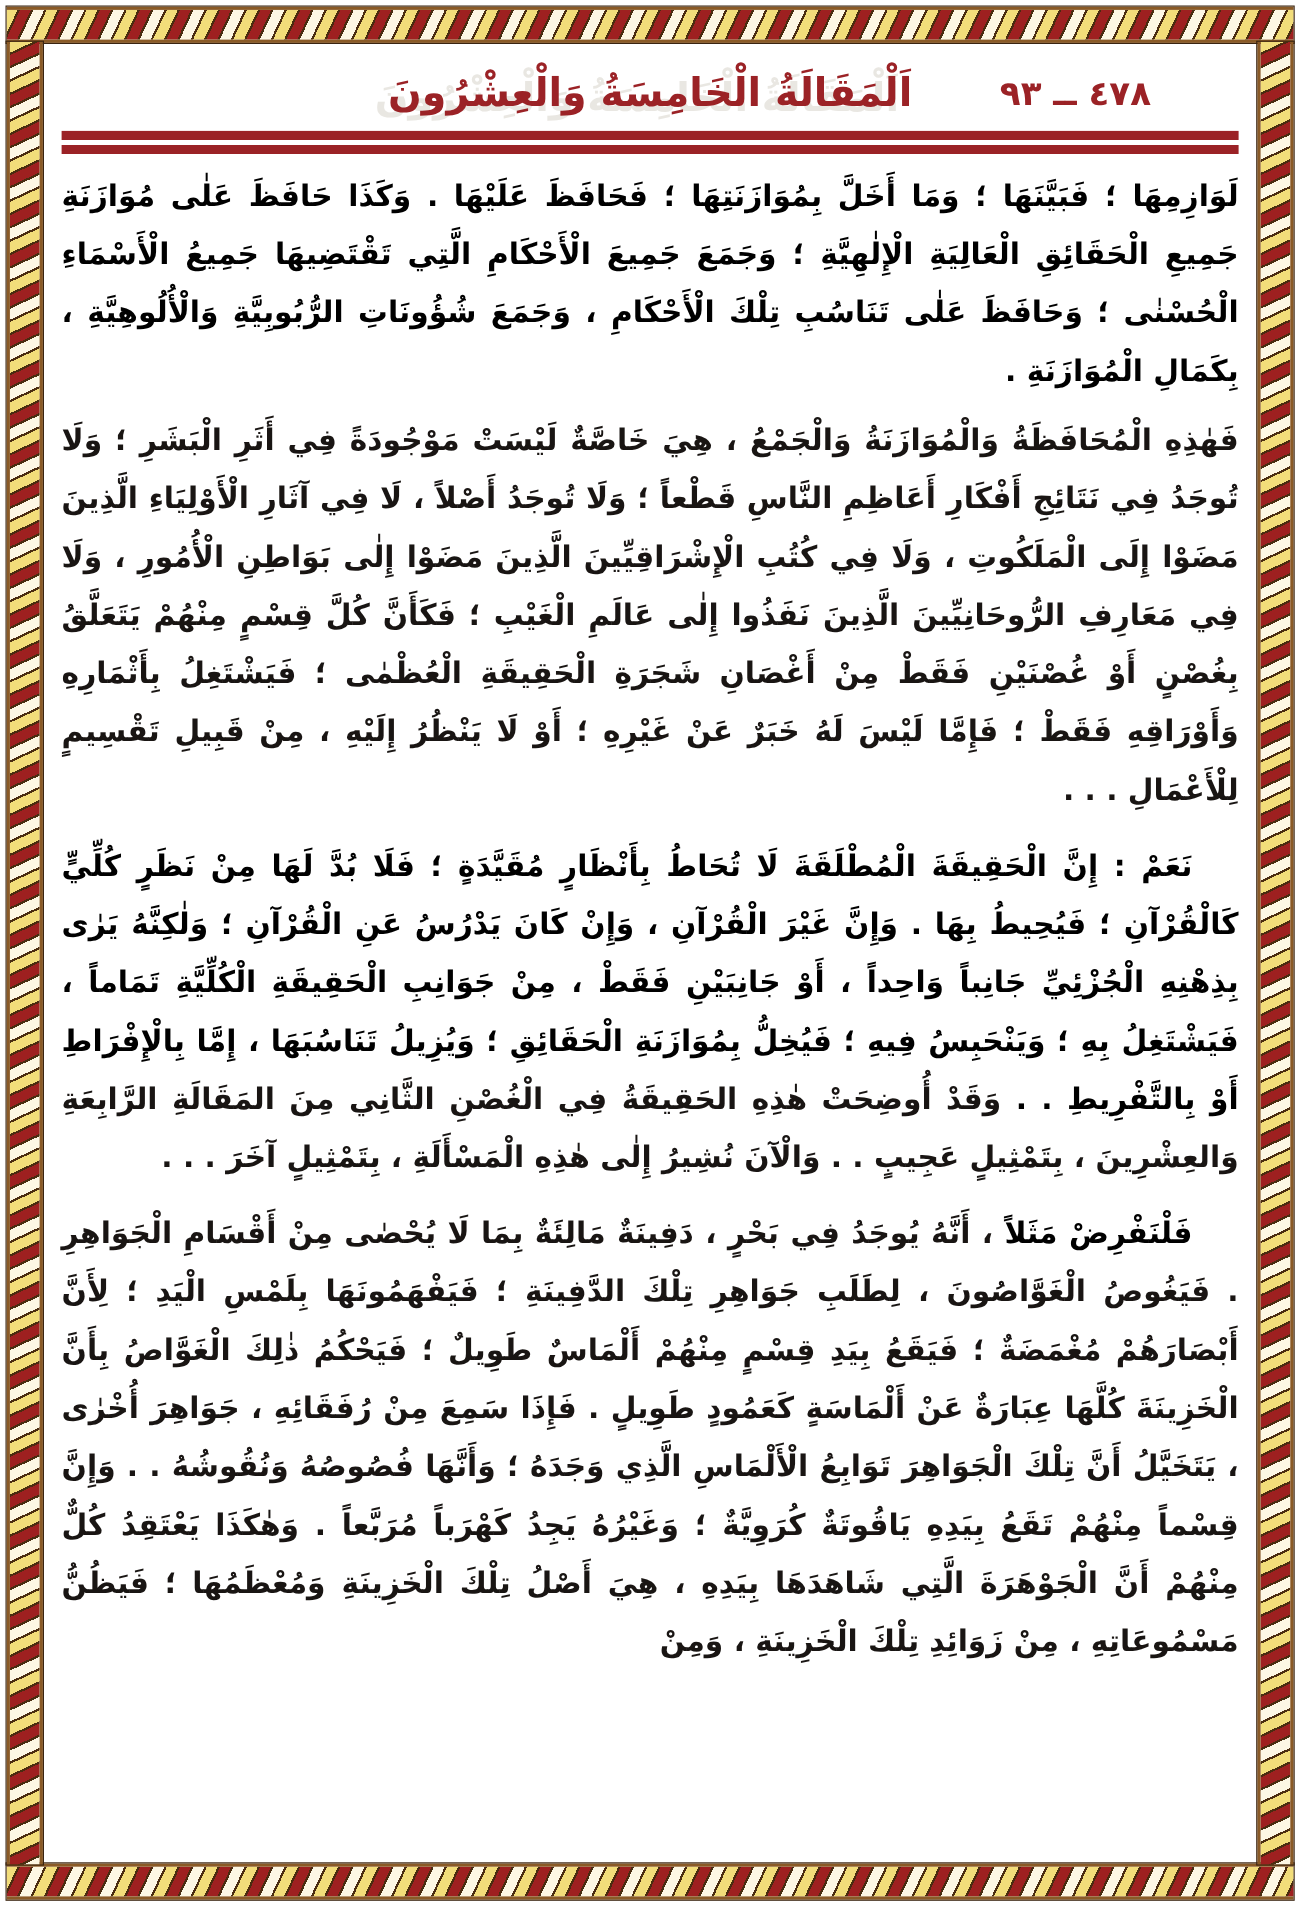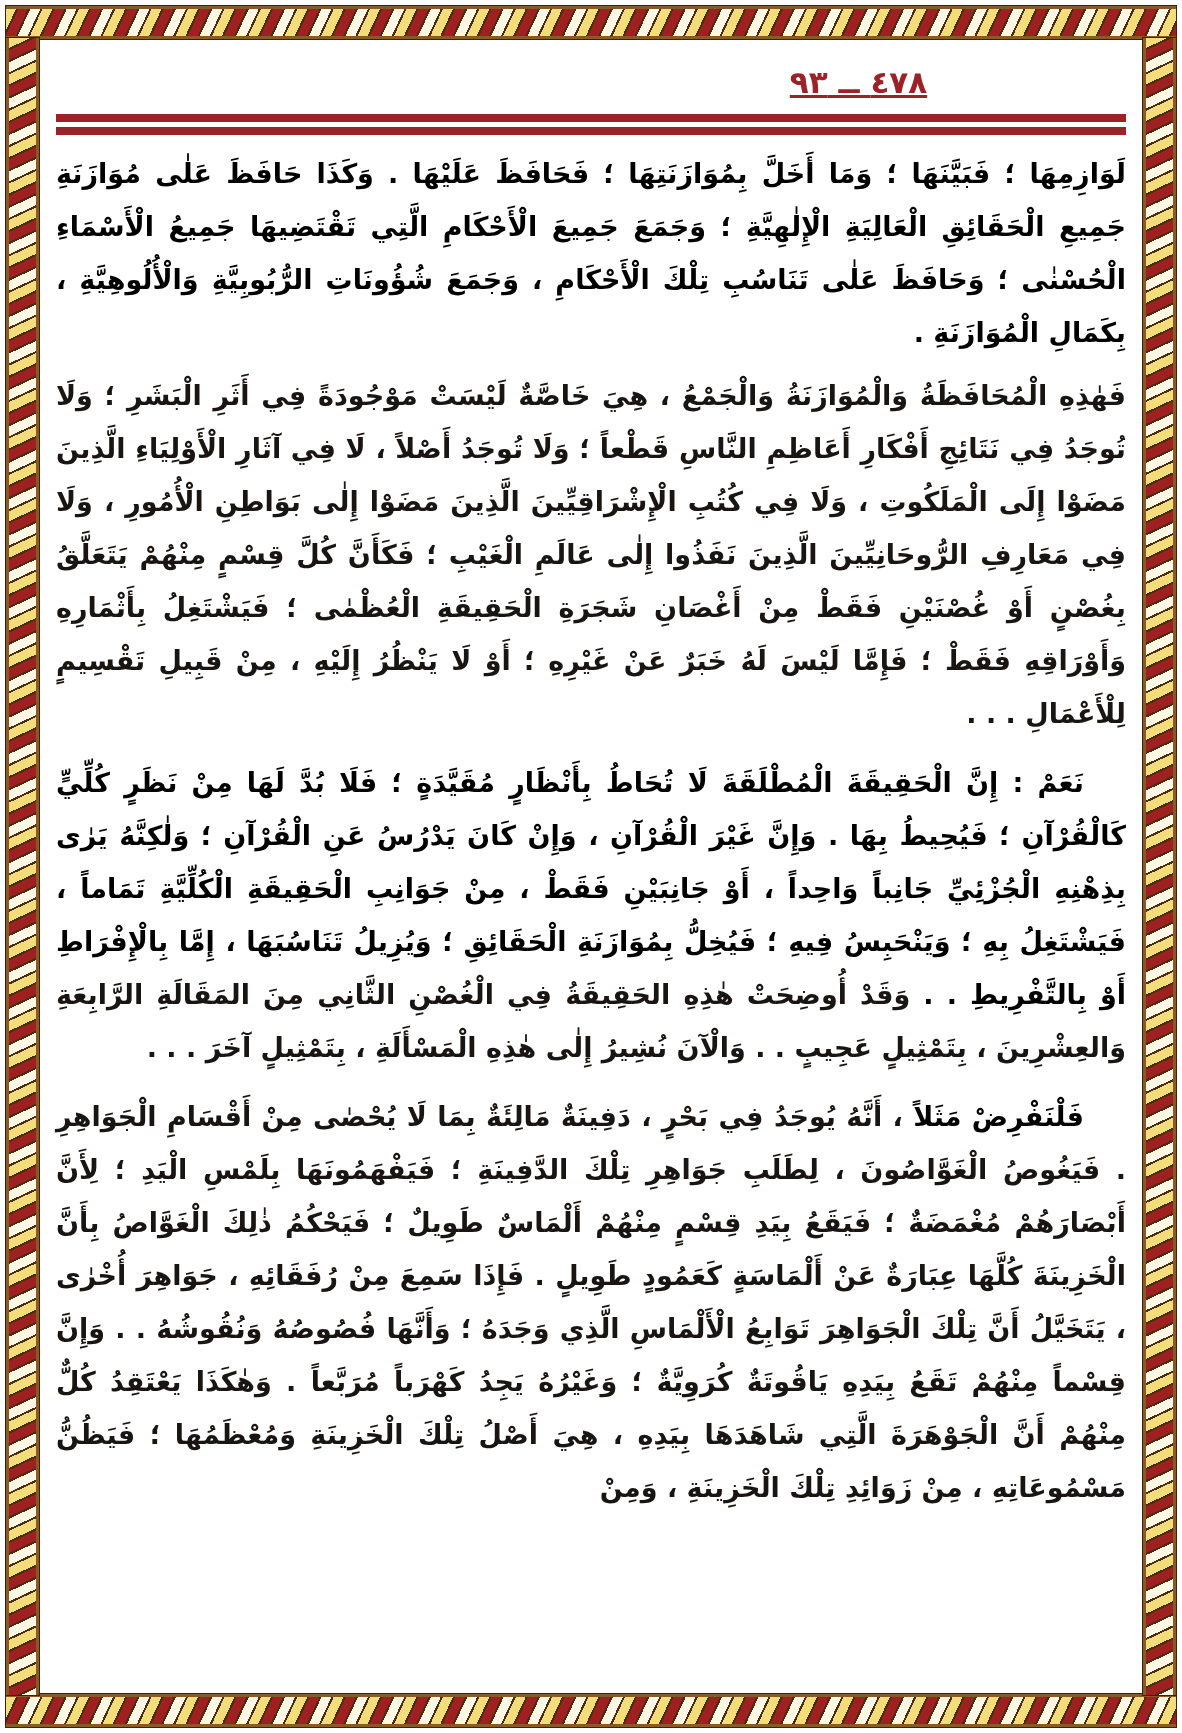--- a/index.html
+++ b/index.html
@@ -64,21 +64,20 @@
     padding-top: 22px;
   }
   .page-number {
     grid-column: 1;
     text-align: center;
     color: #9b2226;
     font-weight: bold;
     font-size: 31px;
     letter-spacing: 2px;
     white-space: nowrap;
-    text-decoration: underline;
   }
   .page-title {
     grid-column: 2;
     text-align: center;
     color: #9b2226;
     font-weight: bold;
     font-size: 36px;
     white-space: nowrap;
     text-shadow: -12px 5px 0 #e9e7e2;
   }
@@ -110,20 +109,21 @@
 
 <div class="frame-strip frame-h frame-top"></div>
 <div class="frame-strip frame-h frame-bottom"></div>
 <div class="frame-strip frame-v frame-left"></div>
 <div class="frame-strip frame-v frame-right"></div>
 
 <div class="content">
 
   <div class="page-head">
     <div class="page-number">٤٧٨ ــ ٩٣</div>
+    <div class="page-title">اَلْمَقَالَةُ الْخَامِسَةُ وَالْعِشْرُونَ</div>
     <div class="head-spacer"></div>
   </div>
 
   <div class="header-rule"></div>
 
   <div class="text-body">
     <p><span class="run-red">لَوَازِمِهَا ؛ فَبَيَّنَهَا ؛ وَمَا أَخَلَّ بِمُوَازَنَتِهَا ؛ فَحَافَظَ عَلَيْهَا . وَكَذَا حَافَظَ عَلٰى مُوَازَنَةِ جَمِيعِ الْحَقَائِقِ الْعَالِيَةِ الْإِلٰهِيَّةِ ؛ وَجَمَعَ جَمِيعَ الْأَحْكَامِ الَّتِي تَقْتَضِيهَا جَمِيعُ الْأَسْمَاءِ الْحُسْنٰى ؛ وَحَافَظَ عَلٰى تَنَاسُبِ تِلْكَ الْأَحْكَامِ ، وَجَمَعَ شُؤُونَاتِ الرُّبُوبِيَّةِ وَالْأُلُوهِيَّةِ ، بِكَمَالِ الْمُوَازَنَةِ .</span></p>
     <p><span class="run-black">فَهٰذِهِ الْمُحَافَظَةُ وَالْمُوَازَنَةُ وَالْجَمْعُ ، هِيَ خَاصَّةٌ لَيْسَتْ مَوْجُودَةً فِي أَثَرِ الْبَشَرِ ؛ وَلَا تُوجَدُ فِي نَتَائِجِ أَفْكَارِ أَعَاظِمِ النَّاسِ قَطْعاً ؛ وَلَا تُوجَدُ أَصْلاً ، لَا فِي آثَارِ الْأَوْلِيَاءِ الَّذِينَ مَضَوْا إِلَى الْمَلَكُوتِ ، وَلَا فِي كُتُبِ الْإِشْرَاقِيِّينَ الَّذِينَ مَضَوْا إِلٰى بَوَاطِنِ الْأُمُورِ ، وَلَا فِي مَعَارِفِ الرُّوحَانِيِّينَ الَّذِينَ نَفَذُوا إِلٰى عَالَمِ الْغَيْبِ ؛ فَكَأَنَّ كُلَّ قِسْمٍ مِنْهُمْ يَتَعَلَّقُ بِغُصْنٍ أَوْ غُصْنَيْنِ فَقَطْ مِنْ أَغْصَانِ شَجَرَةِ الْحَقِيقَةِ الْعُظْمٰى ؛ فَيَشْتَغِلُ بِأَثْمَارِهِ وَأَوْرَاقِهِ فَقَطْ ؛ فَإِمَّا لَيْسَ لَهُ خَبَرٌ عَنْ غَيْرِهِ ؛ أَوْ لَا يَنْظُرُ إِلَيْهِ ، مِنْ قَبِيلِ تَقْسِيمٍ لِلْأَعْمَالِ . . .</span></p>
     <p class="p-indent p-gap"><span class="run-red">نَعَمْ : إِنَّ الْحَقِيقَةَ الْمُطْلَقَةَ لَا تُحَاطُ بِأَنْظَارٍ مُقَيَّدَةٍ ؛ فَلَا بُدَّ لَهَا مِنْ نَظَرٍ كُلِّيٍّ كَالْقُرْآنِ ؛ فَيُحِيطُ بِهَا . وَإِنَّ غَيْرَ الْقُرْآنِ ، وَإِنْ كَانَ يَدْرُسُ عَنِ الْقُرْآنِ ؛ وَلٰكِنَّهُ يَرٰى بِذِهْنِهِ الْجُزْئِيِّ جَانِباً وَاحِداً ، أَوْ جَانِبَيْنِ فَقَطْ ، مِنْ جَوَانِبِ الْحَقِيقَةِ الْكُلِّيَّةِ تَمَاماً ، فَيَشْتَغِلُ بِهِ ؛ وَيَنْحَبِسُ فِيهِ ؛ فَيُخِلُّ بِمُوَازَنَةِ الْحَقَائِقِ ؛ وَيُزِيلُ تَنَاسُبَهَا ، إِمَّا بِالْإِفْرَاطِ أَوْ بِالتَّفْرِيطِ . . </span><span class="run-black">وَقَدْ أُوضِحَتْ هٰذِهِ الحَقِيقَةُ فِي الْغُصْنِ الثَّانِي مِنَ المَقَالَةِ الرَّابِعَةِ وَالعِشْرِينَ ، بِتَمْثِيلٍ عَجِيبٍ . . وَالْآنَ نُشِيرُ إِلٰى هٰذِهِ الْمَسْأَلَةِ ، بِتَمْثِيلٍ آخَرَ . . .</span></p>
     <p class="p-indent p-gap"><span class="run-red">فَلْنَفْرِضْ مَثَلاً </span><span class="run-black">، أَنَّهُ يُوجَدُ فِي بَحْرٍ ، دَفِينَةٌ مَالِئَةٌ بِمَا لَا يُحْصٰى مِنْ أَقْسَامِ الْجَوَاهِرِ . فَيَغُوصُ الْغَوَّاصُونَ ، لِطَلَبِ جَوَاهِرِ تِلْكَ الدَّفِينَةِ ؛ فَيَفْهَمُونَهَا بِلَمْسِ الْيَدِ ؛ لِأَنَّ أَبْصَارَهُمْ مُغْمَضَةٌ ؛ فَيَقَعُ بِيَدِ قِسْمٍ مِنْهُمْ أَلْمَاسٌ طَوِيلٌ ؛ فَيَحْكُمُ ذٰلِكَ الْغَوَّاصُ بِأَنَّ الْخَزِينَةَ كُلَّهَا عِبَارَةٌ عَنْ أَلْمَاسَةٍ كَعَمُودٍ طَوِيلٍ . فَإِذَا سَمِعَ مِنْ رُفَقَائِهِ ، جَوَاهِرَ أُخْرٰى ، يَتَخَيَّلُ أَنَّ تِلْكَ الْجَوَاهِرَ تَوَابِعُ الْأَلْمَاسِ الَّذِي وَجَدَهُ ؛ وَأَنَّهَا فُصُوصُهُ وَنُقُوشُهُ . . وَإِنَّ قِسْماً مِنْهُمْ تَقَعُ بِيَدِهِ يَاقُوتَةٌ كُرَوِيَّةٌ ؛ وَغَيْرُهُ يَجِدُ كَهْرَباً مُرَبَّعاً . وَهٰكَذَا يَعْتَقِدُ كُلٌّ مِنْهُمْ أَنَّ الْجَوْهَرَةَ الَّتِي شَاهَدَهَا بِيَدِهِ ، هِيَ أَصْلُ تِلْكَ الْخَزِينَةِ وَمُعْظَمُهَا ؛ فَيَظُنُّ مَسْمُوعَاتِهِ ، مِنْ زَوَائِدِ تِلْكَ الْخَزِينَةِ ، وَمِنْ</span></p>

